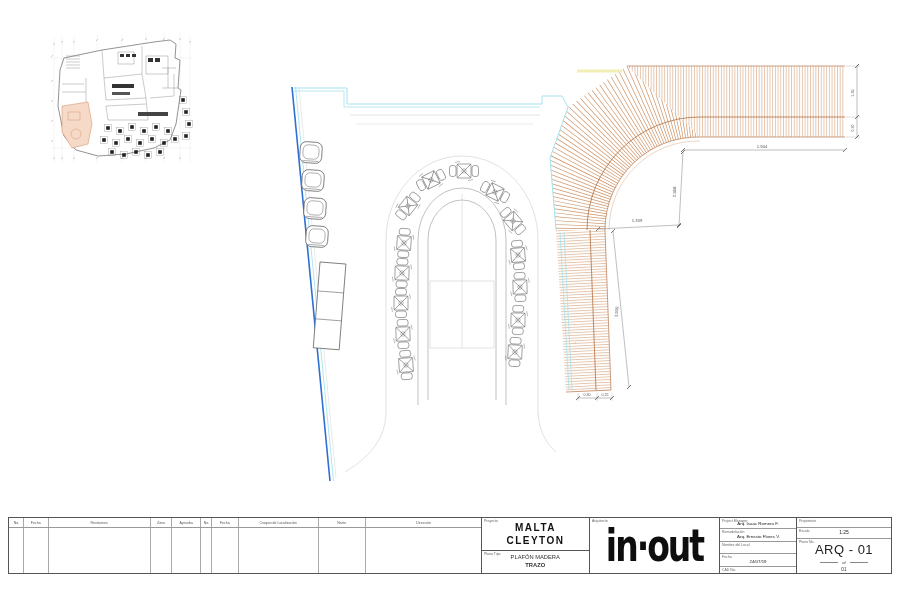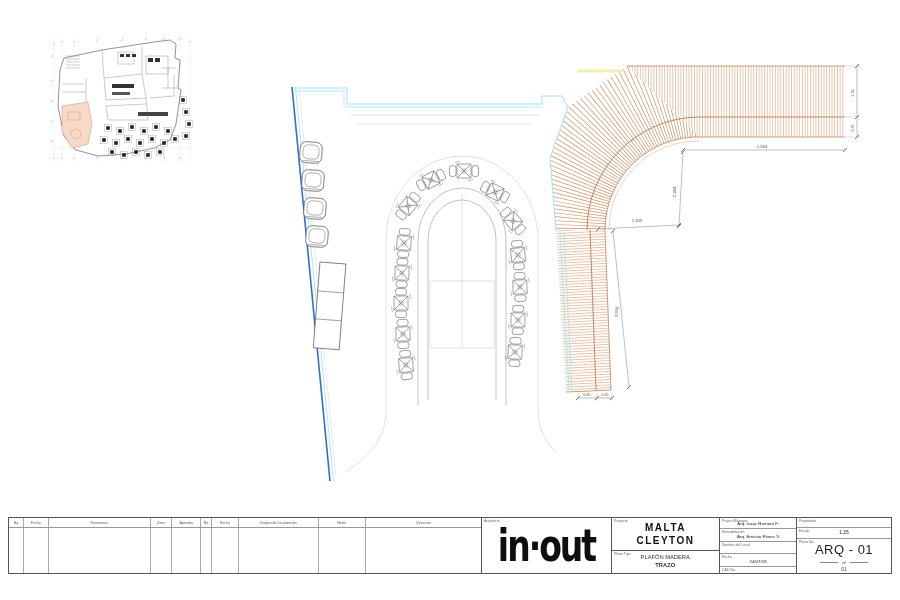--- a/index.html
+++ b/index.html
@@ -436,40 +436,40 @@
           <div class="rv-cell" style="width: 21px;"></div>
           <div class="rv-cell" style="width: 29px;"></div>
           <div class="rv-cell" style="width: 11px;"></div>
           <div class="rv-cell" style="width: 27px;"></div>
           <div class="rv-cell" style="width: 80px;"></div>
           <div class="rv-cell" style="width: 47px;"></div>
           <div class="rv-cell" style="width: 115px;"></div>
         </div>
   </div>
 
-  <div class="cell logo-cell">
-    <span class="lbl">Arquitecto</span>
-    <div class="logo">in·out</div>
-  </div>
-
   <div class="cell proj-col">
     <div class="proj-top">
       <span class="lbl">Proyecto</span>
       <div class="proj-name">
         <div>MALTA</div>
         <div>CLEYTON</div>
       </div>
     </div>
     <div class="proj-bot">
       <span class="lbl">Plano Tipo</span>
       <div class="ptype">
         <div>PLAFÓN MADERA</div>
         <div class="b">TRAZO</div>
       </div>
     </div>
+  </div>
+
+  <div class="cell logo-cell">
+    <span class="lbl">Arquitecto</span>
+    <div class="logo">in·out</div>
   </div>
 
   <div class="cell credits" id="credits">
         <div class="tb-row" style="height: 11px;">
           <span class="lbl">Project Manager</span>
           <div class="cred-val">Arq. Isaac Romero F.</div>
         </div>
         <div class="tb-row" style="height: 14px;">
           <span class="lbl">Remodelación</span>
           <div class="cred-val">Arq. Ernesto Flores V.</div>

